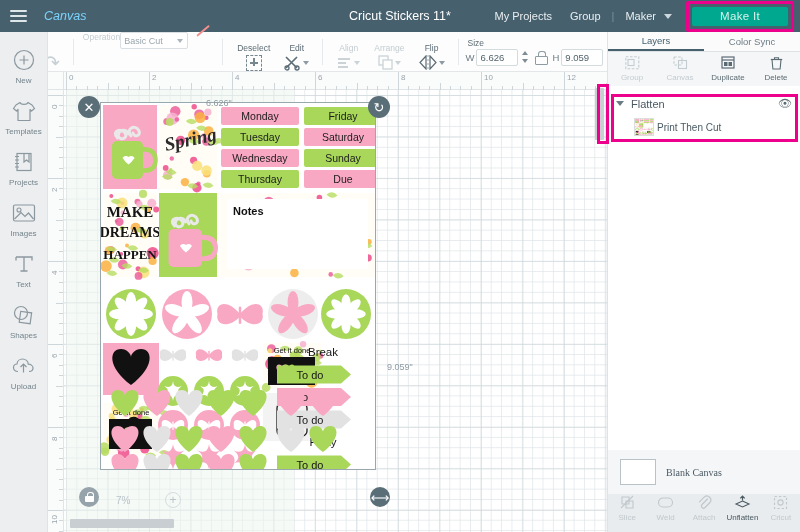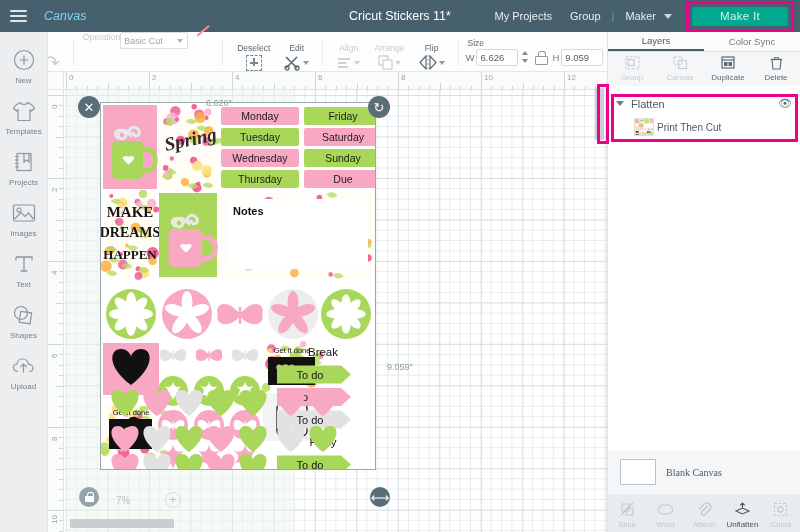--- a/index.html
+++ b/index.html
@@ -145,21 +145,21 @@
   .lcaret{ width:0;height:0;border-left:4px solid transparent;border-right:4px solid transparent;
     border-top:5px solid #6b7c85; margin-right:7px;}
   .eye{ margin-left:auto; color:#5b6b74; font-size:11px;}
   .lrow{ display:flex; align-items:center; height:26px; padding:0 8px 0 26px; }
   .lthumb{ width:20px;height:18px; border:1px solid #ddd; position:relative; overflow:hidden; background:#fff;}
   .lname{ font-size:10px; color:#4a5a63; margin-left:3px;}
   .rbottom{ position:absolute; left:0; right:0; bottom:0; height:82px; }
   .canvasrow{ height:44px; display:flex; align-items:center; padding:0 12px; background:#f5f6f7;font-family:Liberation Serif, serif;}
   .swatch{ width:36px;height:26px;border:1px solid #b9c2c6;background:#fff;}
   .canvastxt{ font-size:10px; color:#4a5a63; margin-left:10px;}
-  .btools{ height:38px; background:#e9ecee; display:flex; align-items:flex-end; padding-bottom:3px;}
+  .btools{ height:38px; background:#e9ecee; display:flex; align-items:flex-start; padding-bottom:3px;}
   .btool{ flex:1; display:flex; flex-direction:column; align-items:center; cursor:pointer;}
   .btool .ic{ height:17px; display:flex; align-items:center; justify-content:center;}
   .btool .lb{ font-size:8px; margin-top:2px; color:#c0c8cc;}
   .btool .lb.on{ color:#4a5a63;}
   .vscroll{ position:absolute; top:0; width:9px; background:#c8ced1; border-radius:1px;}
 </style>
 </head>
 <body>
 
 <div class="topbar">

